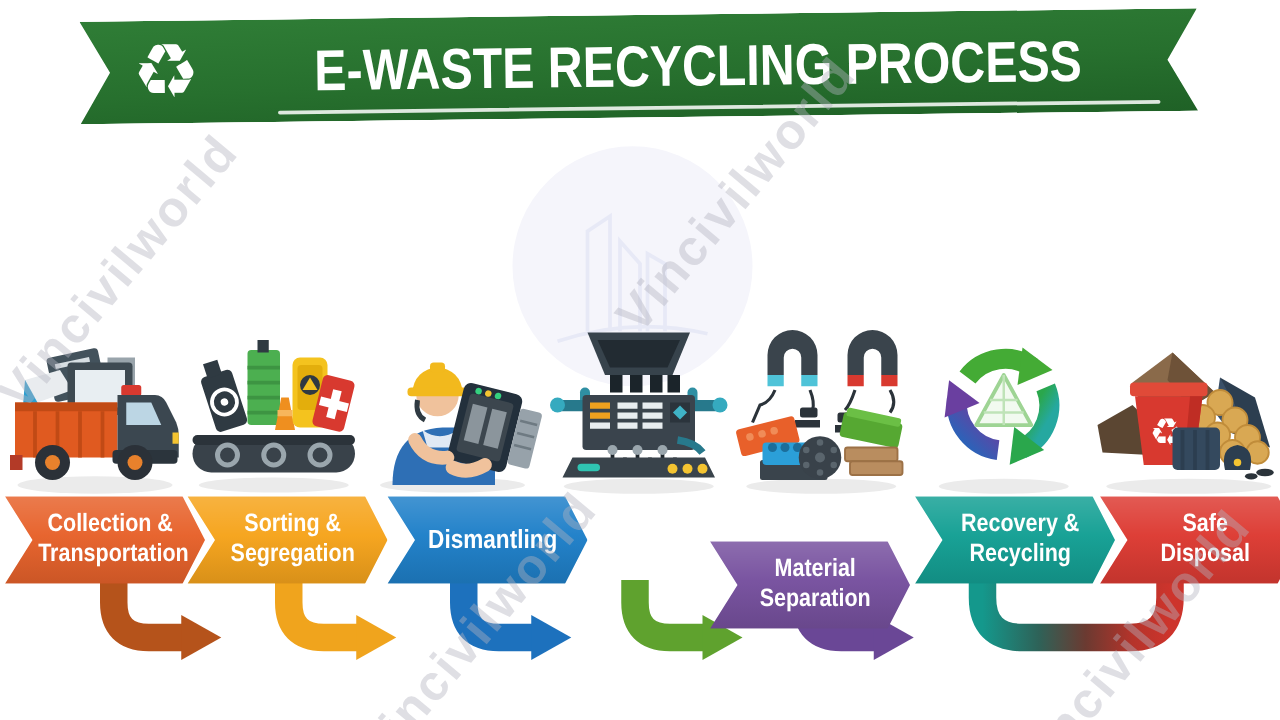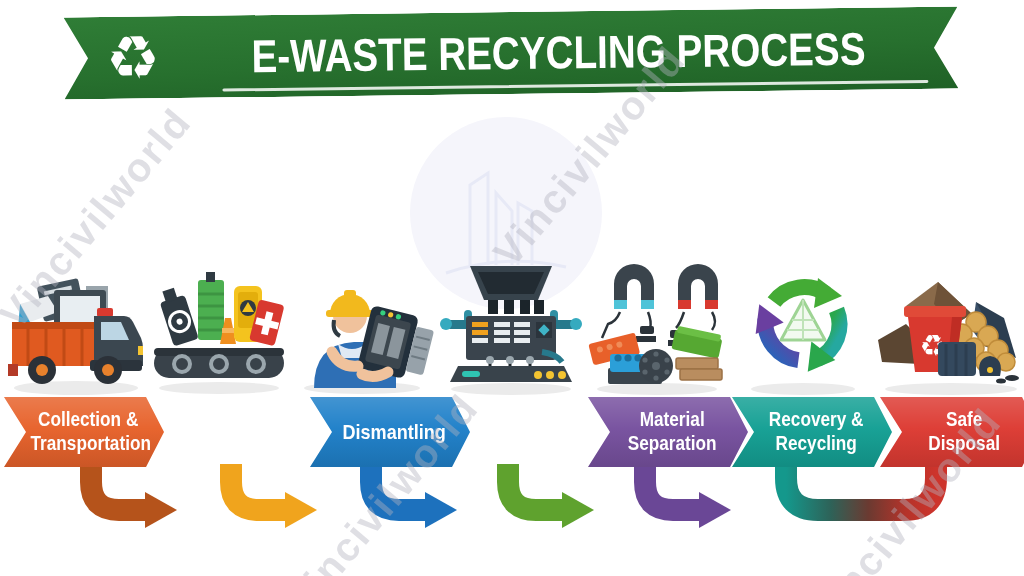--- a/index.html
+++ b/index.html
@@ -337,26 +337,32 @@
     <ellipse cx="136" cy="118" rx="7" ry="3" fill="#2b333a"></ellipse>
     <ellipse cx="125" cy="121" rx="5" ry="2.5" fill="#2b333a"></ellipse>
   </svg>
 
   <div class="chevron" style="left: 0px; --c: #e7622b; --a: #b5531b;">
     <div class="lines">
         <div class="l1">Collection &amp;</div>
         <div class="l2">Transportation</div>
       </div>
   </div>
+  <div class="chevron" style="left: 146px; --c: #f6a41c; --a: #f0a41d;">
+    <div class="lines">
+        <div class="l1">Sorting &amp;</div>
+        <div class="l2">Segregation</div>
+      </div>
+  </div>
   <div class="chevron" style="left: 306px; --c: #1f80c9; --a: #1d71bd;">
     <div class="lines">
         <div class="l1 big">Dismantling</div>
       </div>
   </div>
-  <div class="chevron" style="left: 584px; --c: #77519f; --a: #6a4796;">
+  <div class="chevron" style="left: 564px; margin-top: 36px; --c: #77519f; --a: #6a4796;">
     <div class="lines">
         <div class="l1">Material</div>
         <div class="l2">Separation</div>
       </div>
   </div>
   <div class="chevron" style="left: 728px; --c: #14a094; --a: #13988b;">
     <div class="lines">
         <div class="l1">Recovery &amp;</div>
         <div class="l2">Recycling</div>
       </div>

